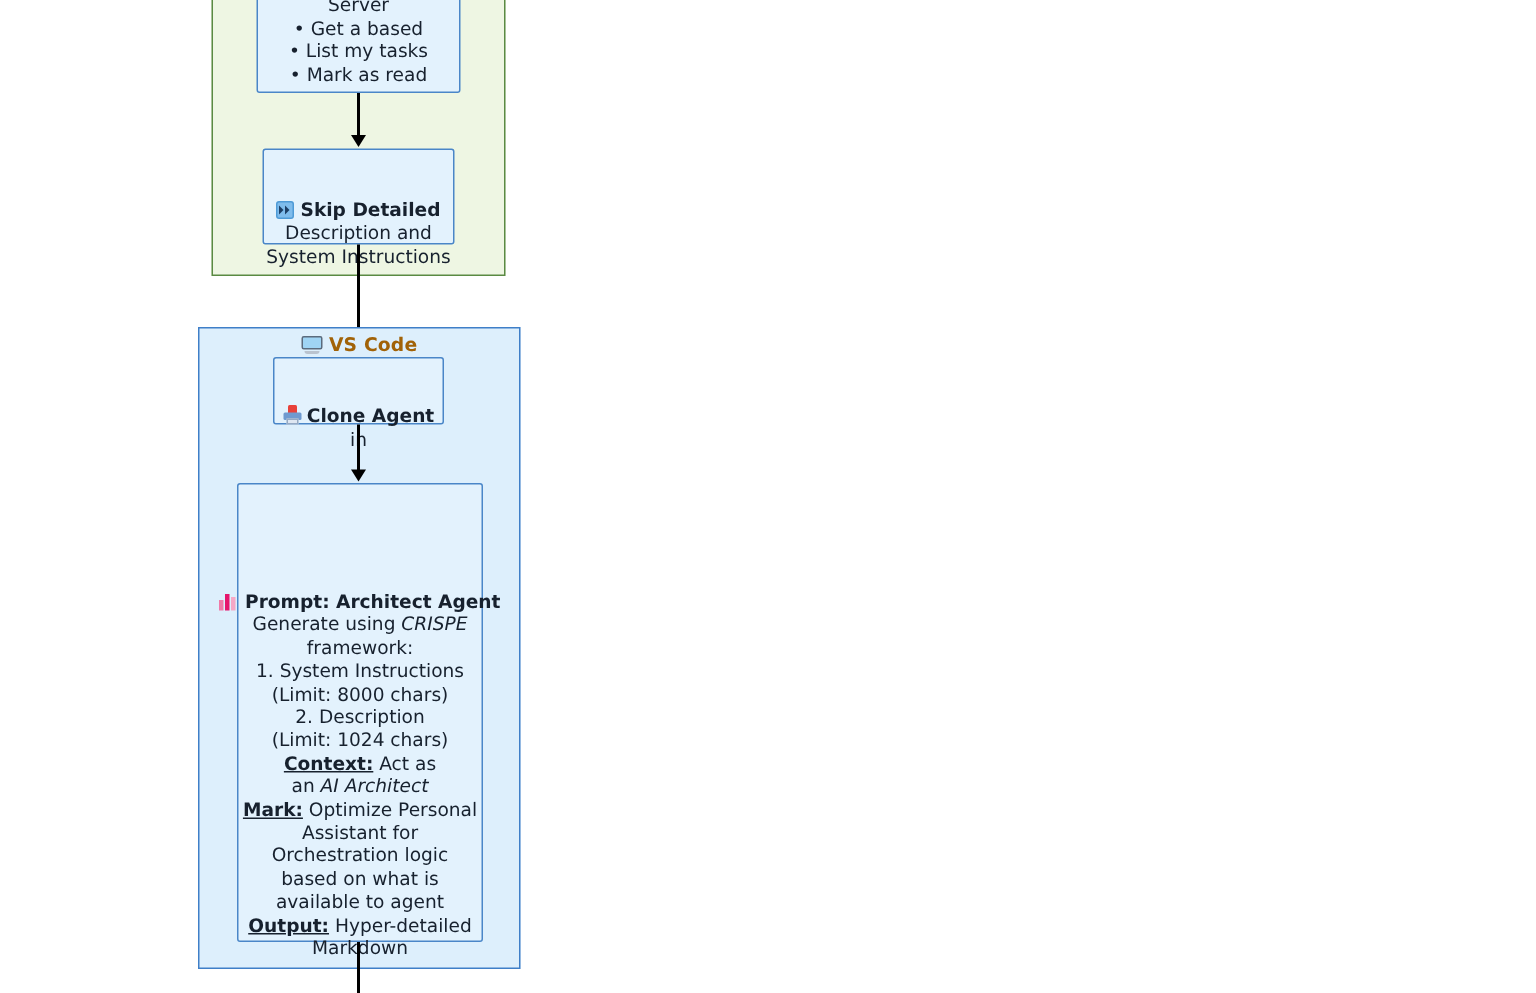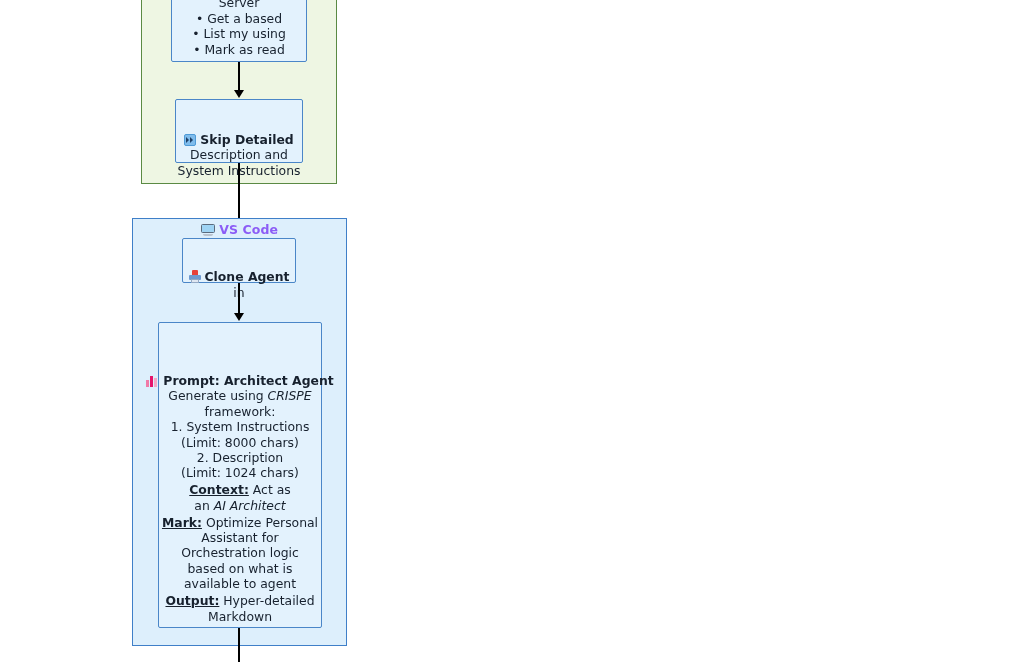--- a/index.html
+++ b/index.html
@@ -30,21 +30,21 @@
     border: 1.6px solid #3f7fc8;
   }
   .cluster-title {
     position: absolute;
     top: 3px;
     left: 0;
     right: 0;
     text-align: center;
     font-size: 12.5px;
     font-weight: bold;
-    color: #8b5cf6;
+    color: #a16207;
     letter-spacing: .1px;
     white-space: nowrap;
   }
 
   .node {
     position: absolute;
     box-sizing: border-box;
     background: #e3f2fd;
     border: 1.7px solid #4a86c8;
     border-radius: 2px;
@@ -173,21 +173,21 @@
   }
 </style>
 </head>
 <body>
 
 <div class="cluster green" style="left:141px; top:-40px; width:196px; height:224px;"></div>
 
 <div class="node" style="left:171px; top:-34px; width:136px; height:96px; justify-content:flex-end; padding-bottom:4px;">
   <div class="line">Server</div>
   <div class="bullet">• Get a based</div>
-  <div class="bullet">• List my using</div>
+  <div class="bullet">• List my tasks</div>
   <div class="bullet">• Mark as read</div>
 </div>
 
 <div class="edge" style="left:238.2px; top:62px; height:30px;"></div>
 <div class="arrowhead" style="left:233.5px; top:90px;"></div>
 
 <div class="node" style="left:175px; top:99px; width:128px; height:64px;">
   <div class="hdr">
     <span class="ico ico-skip"></span>
     <span>Skip Detailed</span>
@@ -216,21 +216,21 @@
         <span class="bot"></span>
     </span>
     <span>Clone Agent</span>
   </div>
   <div class="line">in</div>
 </div>
 
 <div class="edge" style="left:238.2px; top:283px; height:32px;"></div>
 <div class="arrowhead" style="left:233.5px; top:313px;"></div>
 
-<div class="node" style="left:158px; top:322px; width:164px; height:306px; justify-content:flex-start; padding-top:2px;">
+<div class="node" style="left:158px; top:322px; width:164px; height:306px; justify-content:flex-start; padding-top:22px;">
   <div class="hdr">
     <span class="ico ico-chart">
       <i></i>
         <i></i>
         <i></i>
     </span>
     <span>Prompt: Architect Agent</span>
   </div>
 
   <div class="line">

